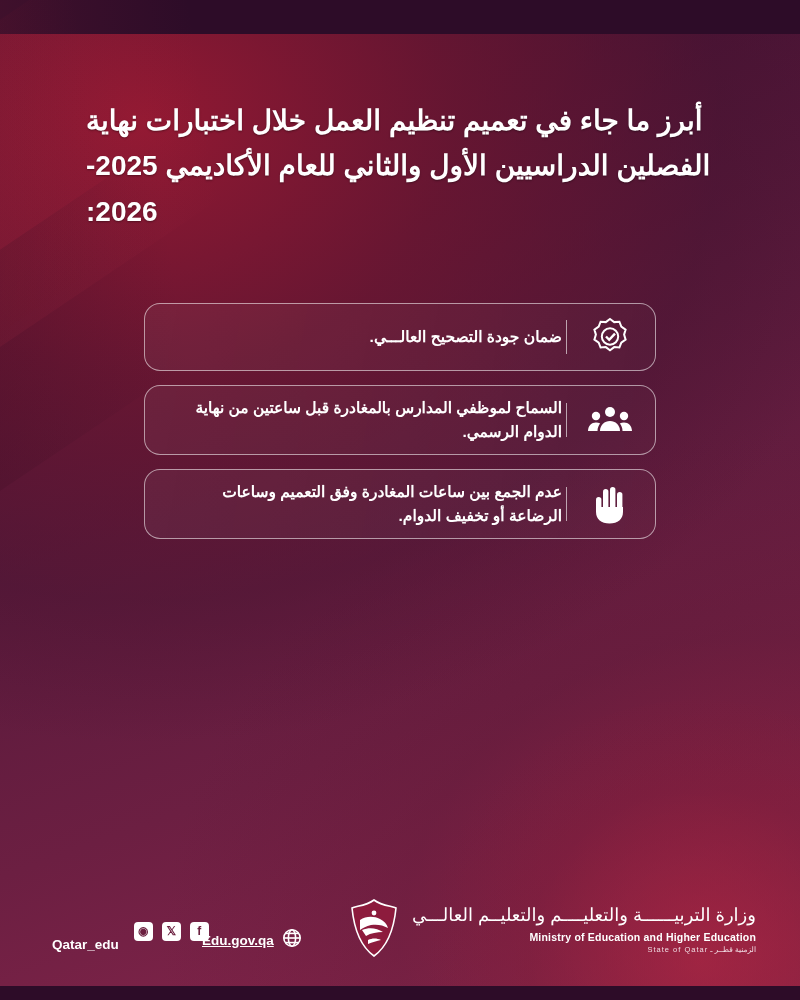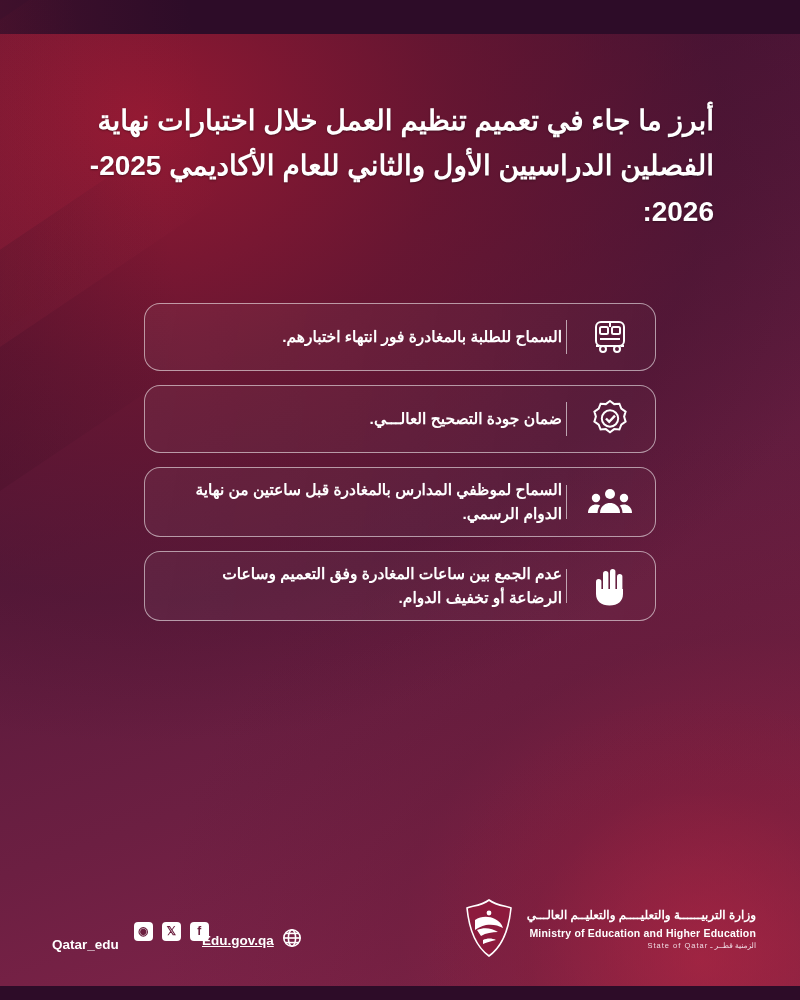--- a/index.html
+++ b/index.html
@@ -40,21 +40,21 @@
     background: #2d0c28;
   }
   .bottombar {
     position: absolute; bottom: 0; left: 0; width: 800px; height: 14px;
     background: #2d0c28;
   }
 
   
   .title {
     position: absolute; top: 98px; left: 0; width: 800px;
-    text-align: right;
+    text-align: left;
     color: #ffffff;
     font-size: 28px;
     font-weight: bold;
     line-height: 1.62;
     letter-spacing: 0px;
     padding: 0 86px;
     text-shadow: 0 1px 2px rgba(0,0,0,0.35);
   }
 
   
@@ -118,56 +118,39 @@
     display: flex; align-items: center; gap: 8px; color: #fff; text-decoration: underline;
   }
   .web .label { font-size: 13.5px; font-weight: bold; }
 
   .ministry {
     position: absolute; right: 44px; bottom: 26px;
     display: flex; align-items: center; gap: 12px;
     direction: rtl;
   }
   .ministry .m-text { text-align: right; color: #ffffff; }
-  .ministry .m-ar { font-size: 12px; font-weight: bold; letter-spacing: 0.4px; text-align: right; }
+  .ministry .m-ar { font-size: 18px; font-weight: normal; letter-spacing: 0.4px; text-align: right; }
   .ministry .m-en { font-size: 10.5px; font-weight: bold; letter-spacing: 0.2px; margin-top: 5px; }
   .ministry .m-sub { font-size: 7.5px; letter-spacing: 1px; margin-top: 2px; color: #f0dbe3; }
   .crest { width: 52px; height: 62px; }
 </style>
 </head>
 <body>
 
 <div id="poster">
   <div class="topbar"></div>
   <div class="streak s1"></div>
   <div class="streak s2"></div>
   <div class="streak s3"></div>
   <div class="glow-br"></div>
 
   <div class="title">أبرز ما جاء في تعميم تنظيم العمل خلال اختبارات نهاية الفصلين الدراسيين الأول والثاني للعام الأكاديمي 2025-2026:</div>
 
   <div class="cards">
 
-    <div class="card">
-      <div class="icon-wrap">
-        <svg width="42" height="40" viewBox="0 0 42 40" fill="none" stroke="#ffffff" stroke-width="2">
-          <rect x="7" y="5" width="28" height="24" rx="5"></rect>
-          <rect x="11" y="10" width="8" height="7" rx="1.5"></rect>
-          <rect x="23" y="10" width="8" height="7" rx="1.5"></rect>
-          <line x1="21" y1="5" x2="21" y2="10"></line>
-          <line x1="11" y1="22" x2="31" y2="22"></line>
-          <circle cx="14" cy="32" r="3"></circle>
-          <circle cx="28" cy="32" r="3"></circle>
-          <line x1="7" y1="29" x2="10" y2="29"></line>
-          <line x1="32" y1="29" x2="35" y2="29"></line>
-        </svg>
-      </div>
-      <div class="sep"></div>
-      <div class="txt">السماح للطلبة بالمغادرة فور انتهاء اختبارهم.</div>
-    </div>
 
 
     <div class="card">
       <div class="icon-wrap">
         <svg width="42" height="42" viewBox="0 0 42 42" fill="none" stroke="#ffffff" stroke-width="2">
           <path d="M21 3 l4.2 3.1 l5.2 -0.4 l1.9 4.9 l4.3 3 l-1.5 5 l1.5 5 l-4.3 3 l-1.9 4.9 l-5.2 -0.4 l-4.2 3.1 l-4.2 -3.1 l-5.2 0.4 l-1.9 -4.9 l-4.3 -3 l1.5 -5 l-1.5 -5 l4.3 -3 l1.9 -4.9 l5.2 0.4 z"></path>
           <circle cx="21" cy="20.5" r="8.2"></circle>
           <path d="M17 20.5 l3.2 3.3 l5.8 -6.2" stroke-width="2.4"></path>
         </svg>
       </div>

